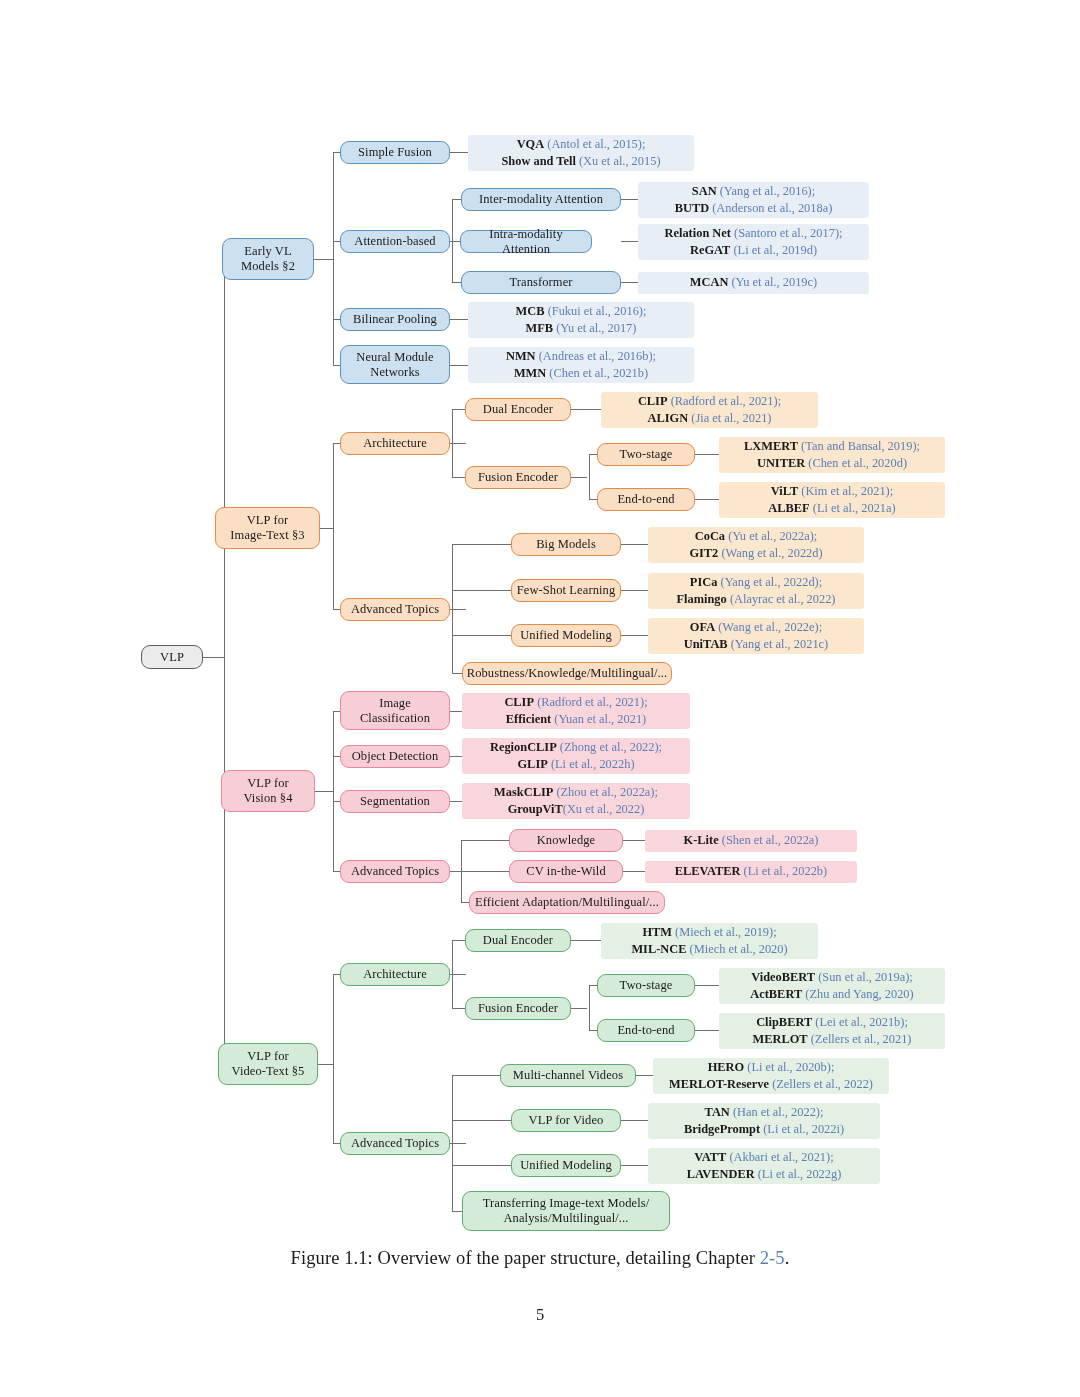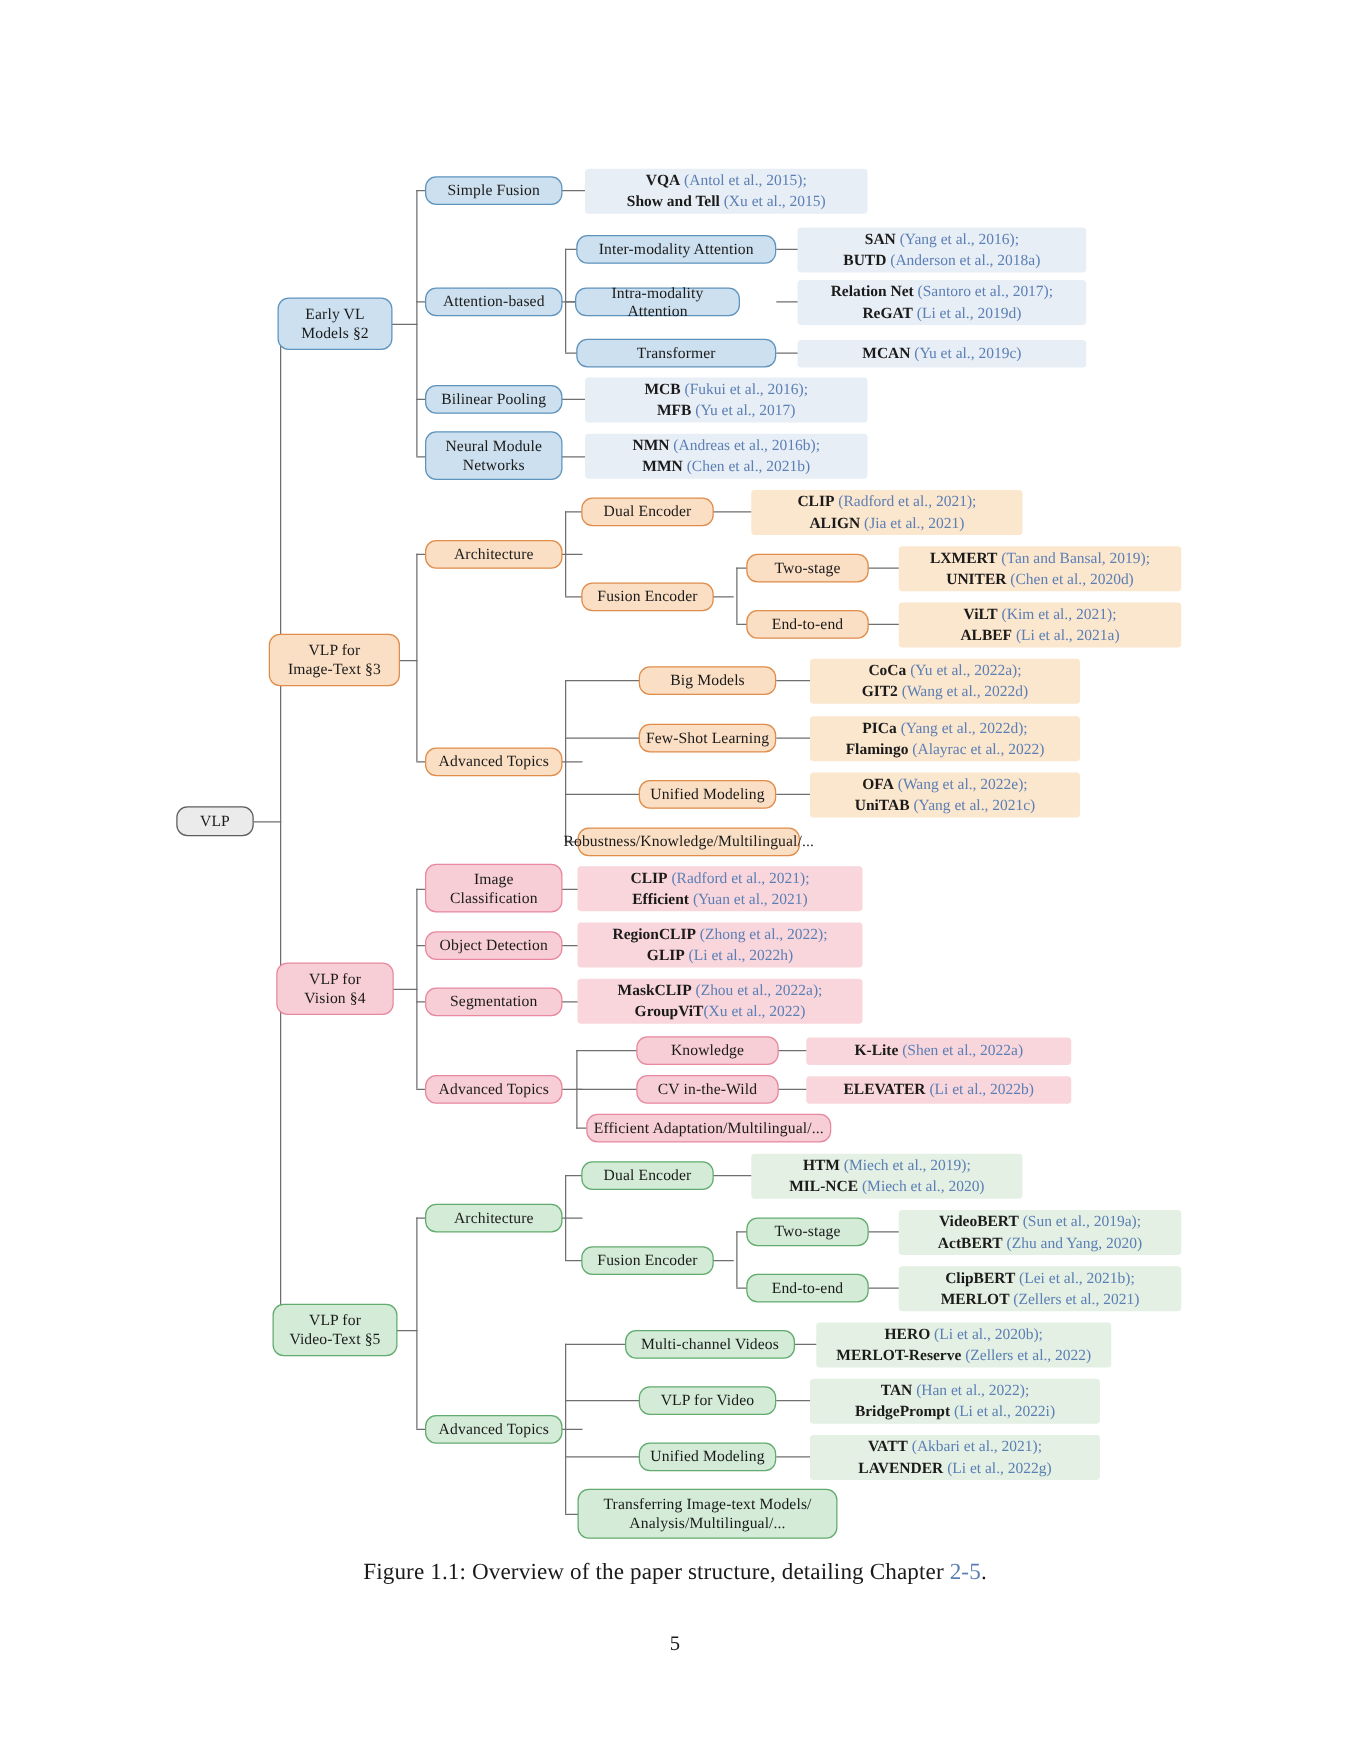--- a/index.html
+++ b/index.html
@@ -280,21 +280,21 @@
   </div>
 
   <div class="node orange" style="left:511px;top:624px;width:110px;height:23px;">
     <span>Unified Modeling</span>
   </div>
   <div class="leaf orange" style="left:648px;top:618px;width:216px;height:36px;">
     <span class="l1"><b>OFA</b> <span class="cite">(Wang et al., 2022e);</span></span>
     <span class="l2"><b>UniTAB</b> <span class="cite">(Yang et al., 2021c)</span></span>
   </div>
 
-  <div class="node orange" style="left:462px;top:662px;width:178px;height:23px;align-items:center;">
+  <div class="node orange" style="left:462px;top:662px;width:210px;height:23px;align-items:center;">
     <span>Robustness/Knowledge/Multilingual/...</span>
   </div>
 
   <div class="node pink" style="left:340px;top:691px;width:110px;height:39px;flex-direction:column;">
     <span>Image</span>
     <span>Classification</span>
   </div>
   <div class="leaf pink" style="left:462px;top:693px;width:228px;height:36px;">
     <span class="l1"><b>CLIP</b> <span class="cite">(Radford et al., 2021);</span></span>
     <span class="l2"><b>Efficient</b> <span class="cite">(Yuan et al., 2021)</span></span>

